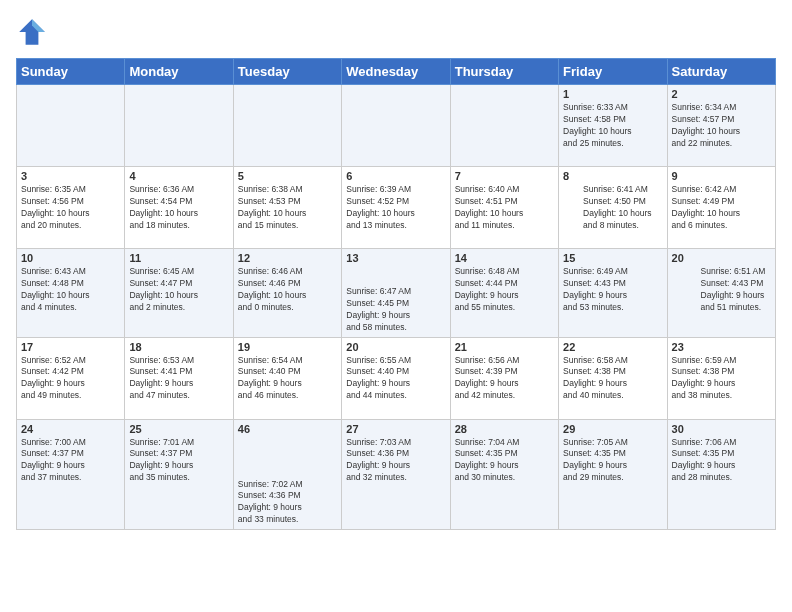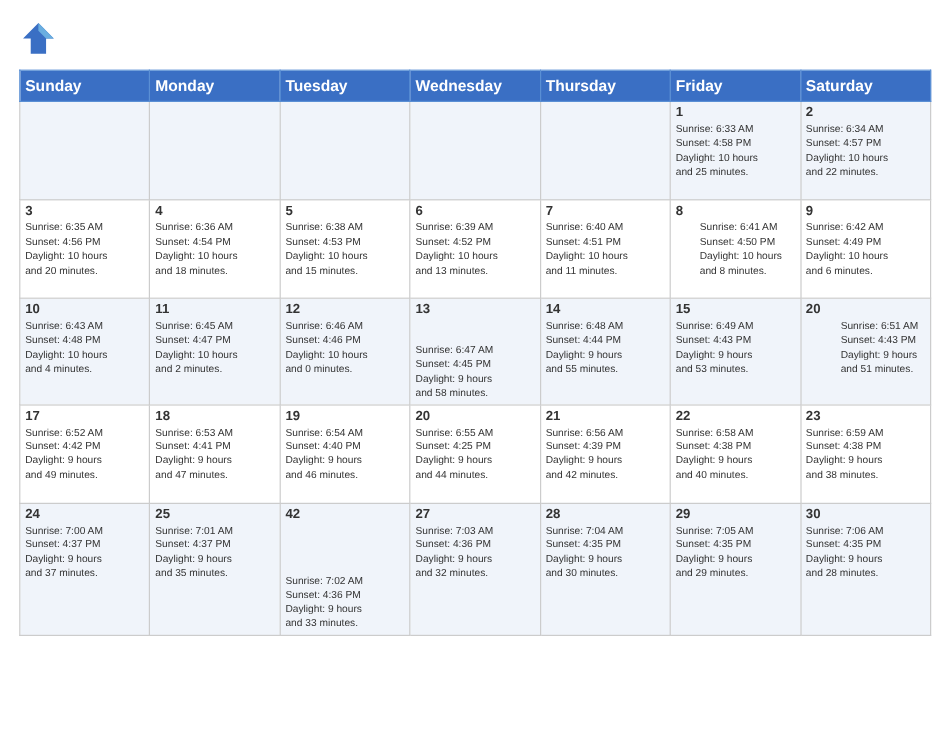--- a/index.html
+++ b/index.html
@@ -269,21 +269,21 @@
           <td>
             <span class="day-num">19</span>
             <div class="day-info" style="white-space: pre-line;">Sunrise: 6:54 AM
 Sunset: 4:40 PM
 Daylight: 9 hours
 and 46 minutes.</div>
           </td>
           <td>
             <span class="day-num">20</span>
             <div class="day-info" style="white-space: pre-line;">Sunrise: 6:55 AM
-Sunset: 4:25 PM
+Sunset: 4:40 PM
 Daylight: 9 hours
 and 44 minutes.</div>
           </td>
           <td>
             <span class="day-num">21</span>
             <div class="day-info" style="white-space: pre-line;">Sunrise: 6:56 AM
 Sunset: 4:39 PM
 Daylight: 9 hours
 and 42 minutes.</div>
           </td>
@@ -311,21 +311,21 @@
 and 37 minutes.</div>
           </td>
           <td>
             <span class="day-num">25</span>
             <div class="day-info" style="white-space: pre-line;">Sunrise: 7:01 AM
 Sunset: 4:37 PM
 Daylight: 9 hours
 and 35 minutes.</div>
           </td>
           <td>
-            <span class="day-num">42</span>
+            <span class="day-num">46</span>
             <div class="day-info" style="white-space: pre-line; margin-top: 44px;">Sunrise: 7:02 AM
 Sunset: 4:36 PM
 Daylight: 9 hours
 and 33 minutes.</div>
           </td>
           <td>
             <span class="day-num">27</span>
             <div class="day-info" style="white-space: pre-line;">Sunrise: 7:03 AM
 Sunset: 4:36 PM
 Daylight: 9 hours

